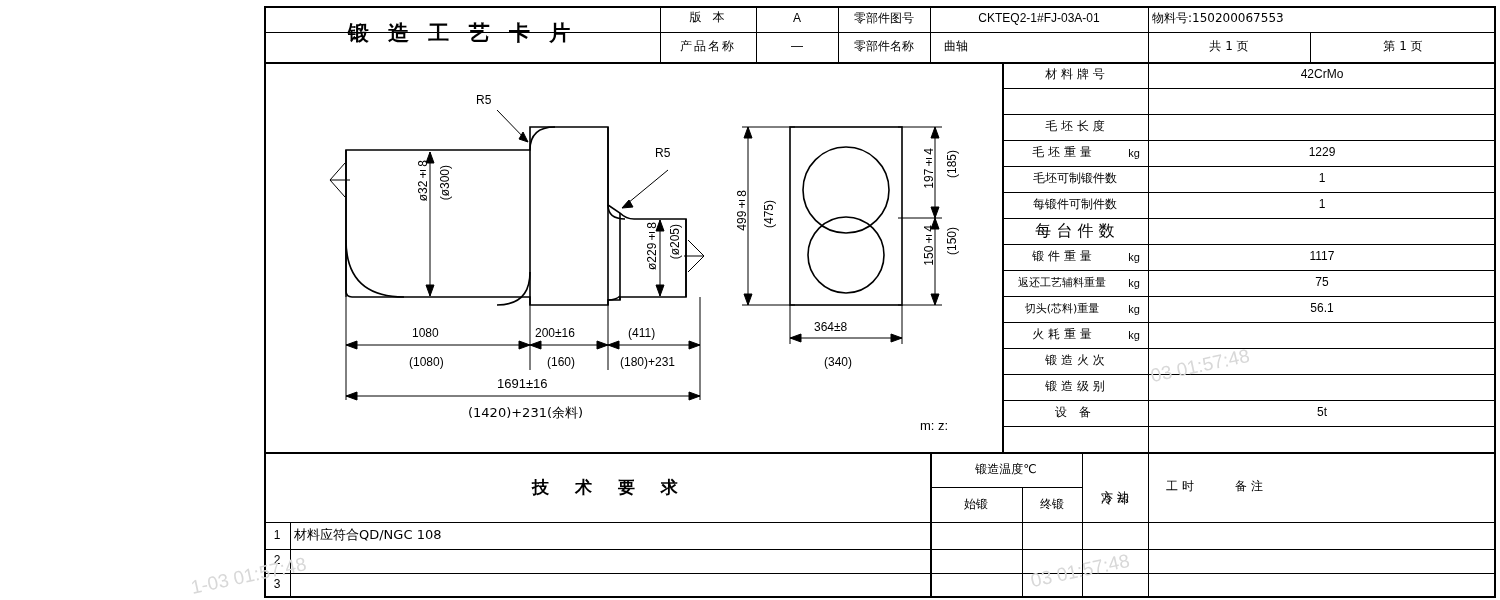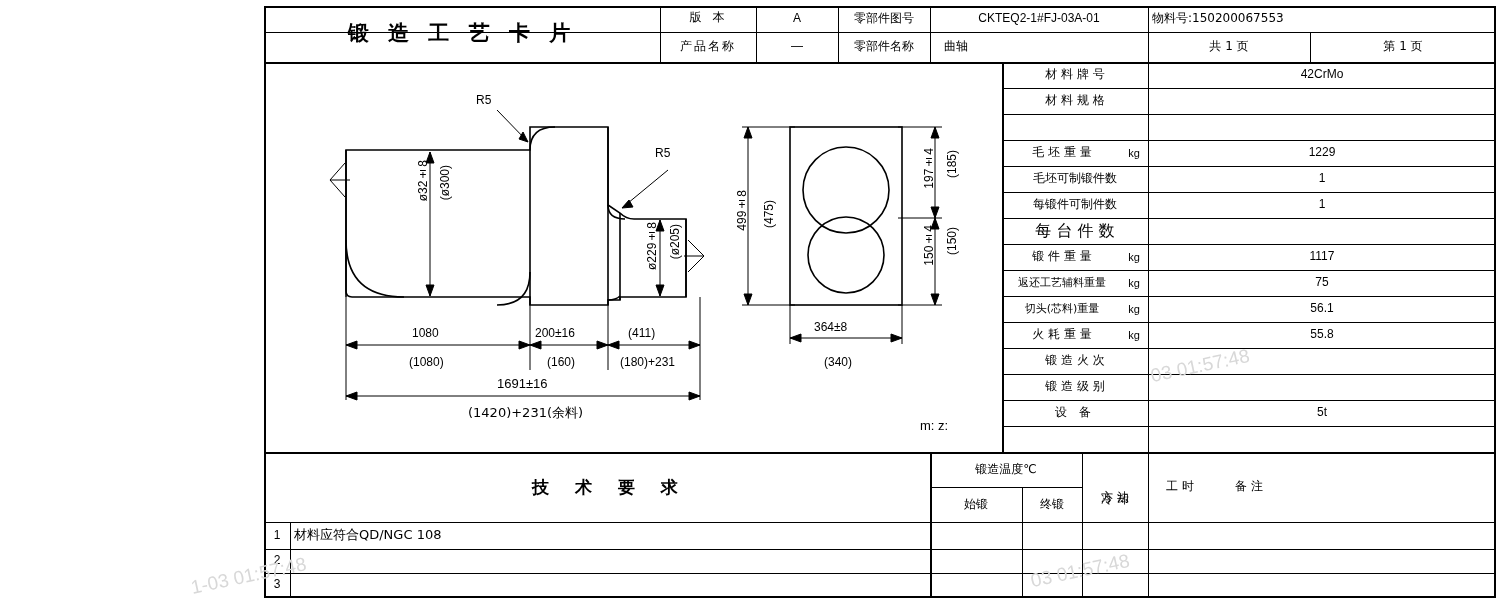--- a/index.html
+++ b/index.html
@@ -88,23 +88,23 @@
   <div class="cell cn sp2" style="left:660px;top:32px;width:96px;height:30px;">产品名称</div>
   <div class="cell" style="left:756px;top:32px;width:82px;height:30px;">—</div>
   <div class="cell cn" style="left:838px;top:32px;width:92px;height:30px;">零部件名称</div>
   <div class="cell cn left" style="left:930px;top:32px;width:218px;height:30px;padding-left:14px;">曲轴</div>
   <div class="cell cn" style="left:1148px;top:32px;width:162px;height:30px;">共 1 页</div>
   <div class="cell cn" style="left:1310px;top:32px;width:186px;height:30px;">第 1 页</div>
 
   <div class="cell cn" style="left:1002px;top:62px;width:146px;height:26px;font-size:12px;">材 料 牌 号</div>
   <div class="cell" style="left:1148px;top:62px;width:348px;height:26px;">42CrMo</div>
 
-  <div class="cell cn" style="left:1002px;top:88px;width:146px;height:26px;font-size:12px;">材 料 规 格</div>
   <div class="cell" style="left:1148px;top:88px;width:348px;height:26px;"></div>
 
+  <div class="cell cn" style="left:1002px;top:114px;width:146px;height:26px;font-size:12px;">毛 坯 长 度</div>
   <div class="cell" style="left:1148px;top:114px;width:348px;height:26px;"></div>
 
   <div class="cell cn" style="left:1002px;top:140px;width:120px;height:26px;font-size:12px;">毛 坯 重 量</div>
   <div class="cell" style="left:1120px;top:140px;width:28px;height:26px;font-size:11px;">kg</div>
   <div class="cell" style="left:1148px;top:140px;width:348px;height:26px;">1229</div>
 
   <div class="cell cn" style="left:1002px;top:166px;width:146px;height:26px;font-size:12px;">毛坯可制锻件数</div>
   <div class="cell" style="left:1148px;top:166px;width:348px;height:26px;">1</div>
 
   <div class="cell cn" style="left:1002px;top:192px;width:146px;height:26px;font-size:12px;">每锻件可制件数</div>
@@ -120,21 +120,20 @@
   <div class="cell cn" style="left:1002px;top:270px;width:120px;height:26px;font-size:11px;">返还工艺辅料重量</div>
   <div class="cell" style="left:1120px;top:270px;width:28px;height:26px;font-size:11px;">kg</div>
   <div class="cell" style="left:1148px;top:270px;width:348px;height:26px;">75</div>
 
   <div class="cell cn" style="left:1002px;top:296px;width:120px;height:26px;font-size:11px;">切头(芯料)重量</div>
   <div class="cell" style="left:1120px;top:296px;width:28px;height:26px;font-size:11px;">kg</div>
   <div class="cell" style="left:1148px;top:296px;width:348px;height:26px;">56.1</div>
 
   <div class="cell cn" style="left:1002px;top:322px;width:120px;height:26px;font-size:12px;">火 耗 重 量</div>
   <div class="cell" style="left:1120px;top:322px;width:28px;height:26px;font-size:11px;">kg</div>
-  <div class="cell" style="left:1148px;top:322px;width:348px;height:26px;">55.8</div>
 
   <div class="cell cn" style="left:1002px;top:348px;width:146px;height:26px;font-size:12px;">锻 造 火 次</div>
   <div class="cell" style="left:1148px;top:348px;width:348px;height:26px;"></div>
 
   <div class="cell cn" style="left:1002px;top:374px;width:146px;height:26px;font-size:12px;">锻 造 级 别</div>
   <div class="cell" style="left:1148px;top:374px;width:348px;height:26px;"></div>
 
   <div class="cell cn sp4" style="left:1002px;top:400px;width:146px;height:26px;font-size:12px;">设 备</div>
   <div class="cell" style="left:1148px;top:400px;width:348px;height:26px;">5t</div>
 

